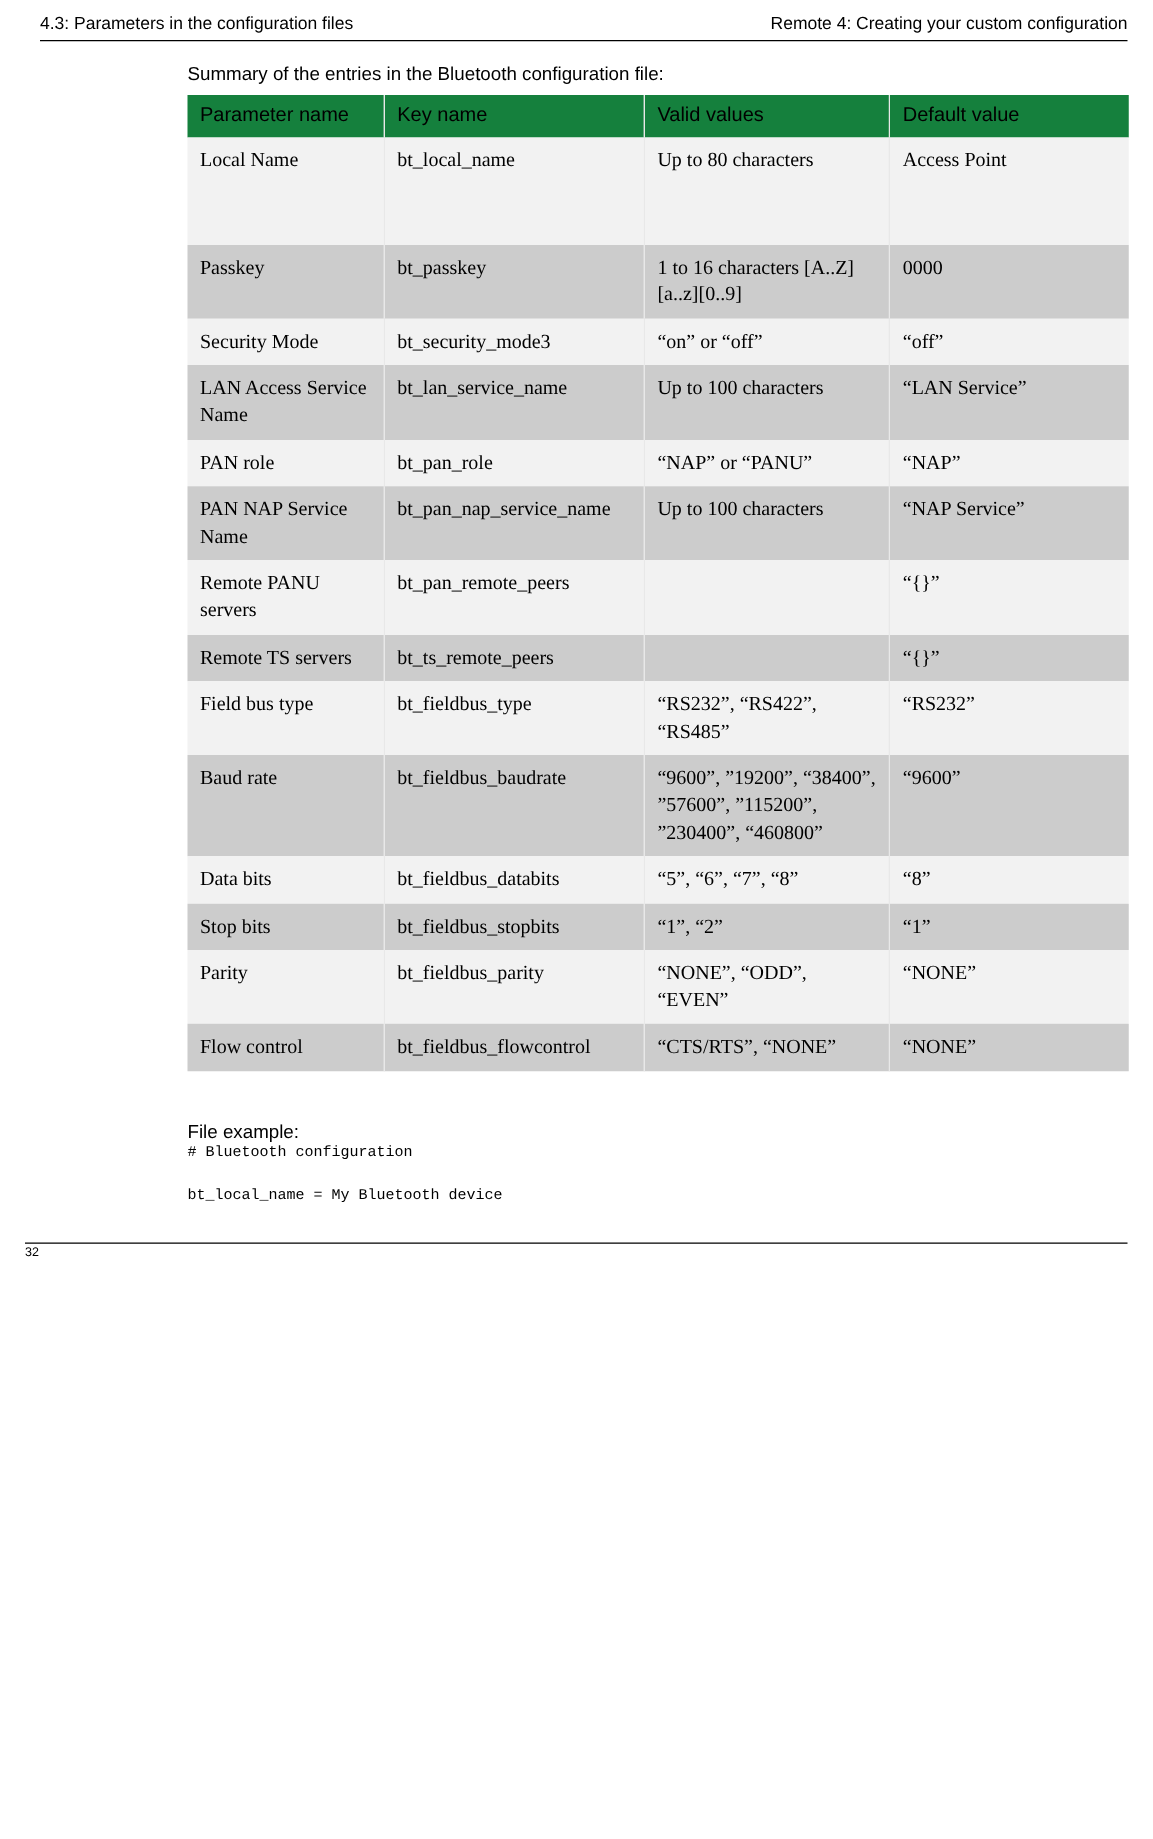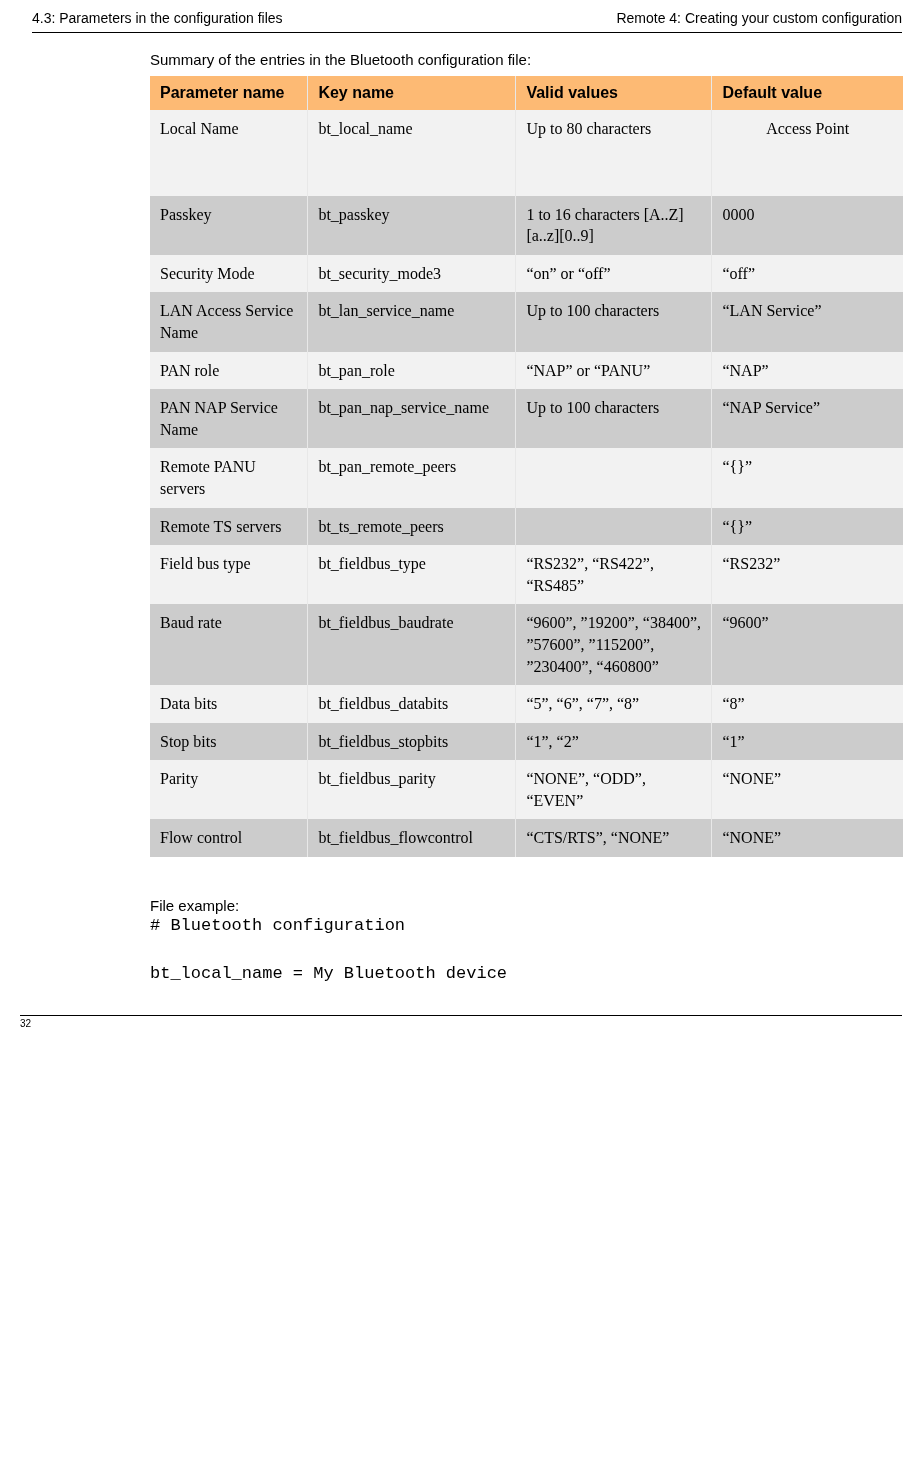--- a/index.html
+++ b/index.html
@@ -23,23 +23,23 @@
       margin-left: 130px;
       font-size: 15px;
       margin-bottom: 8px;
     }
     table {
       margin-left: 130px;
       border-collapse: collapse;
       width: 753px;
     }
     th {
-      background-color: #fdba74;
+      background-color: #15803d;
       font-family: Tahoma, Arial, sans-serif;
-      font-weight: bold;
+      font-weight: normal;
       font-size: 16px;
       text-align: left;
       padding: 8px 10px;
       vertical-align: top;
       border-right: 1px solid #e8e8e8;
     }
     th:last-child { border-right: none; }
     td {
       padding: 8px 10px;
       vertical-align: top;
@@ -60,21 +60,21 @@
     .col-valid { width: 200px; }
     .col-def   { width: 200px; }
     .file-example {
       margin-left: 130px;
       margin-top: 40px;
       font-size: 15px;
     }
     .code-block {
       margin-left: 130px;
       font-family: 'Courier New', Courier, monospace;
-      font-size: 17px;
+      font-size: 12px;
       line-height: 1.4;
       white-space: pre-line;
     }
     .footer {
       margin-top: 30px;
       border-top: 1px solid #000;
       padding-top: 2px;
       font-size: 10px;
     }
   </style>
@@ -95,21 +95,21 @@
       <th class="col-key">Key name</th>
       <th class="col-valid">Valid values</th>
       <th class="col-def">Default value</th>
     </tr>
   </thead>
   <tbody id="table-body">
       <tr>
         <td class="col-param" style="padding-bottom: 36px;">Local Name</td>
         <td class="col-key" style="padding-bottom: 36px;">bt_local_name</td>
         <td class="col-valid" style="padding-bottom: 56px;">Up to 80 characters</td>
-        <td class="col-def" style="padding-bottom: 36px; text-align: center;">Access Point</td>
+        <td class="col-def" style="padding-bottom: 36px;">Access Point</td>
       </tr>
       <tr>
         <td class="col-param">Passkey</td>
         <td class="col-key">bt_passkey</td>
         <td class="col-valid">1 to 16 characters [A..Z][a..z][0..9]</td>
         <td class="col-def">0000</td>
       </tr>
       <tr>
         <td class="col-param">Security Mode</td>
         <td class="col-key">bt_security_mode3</td>

